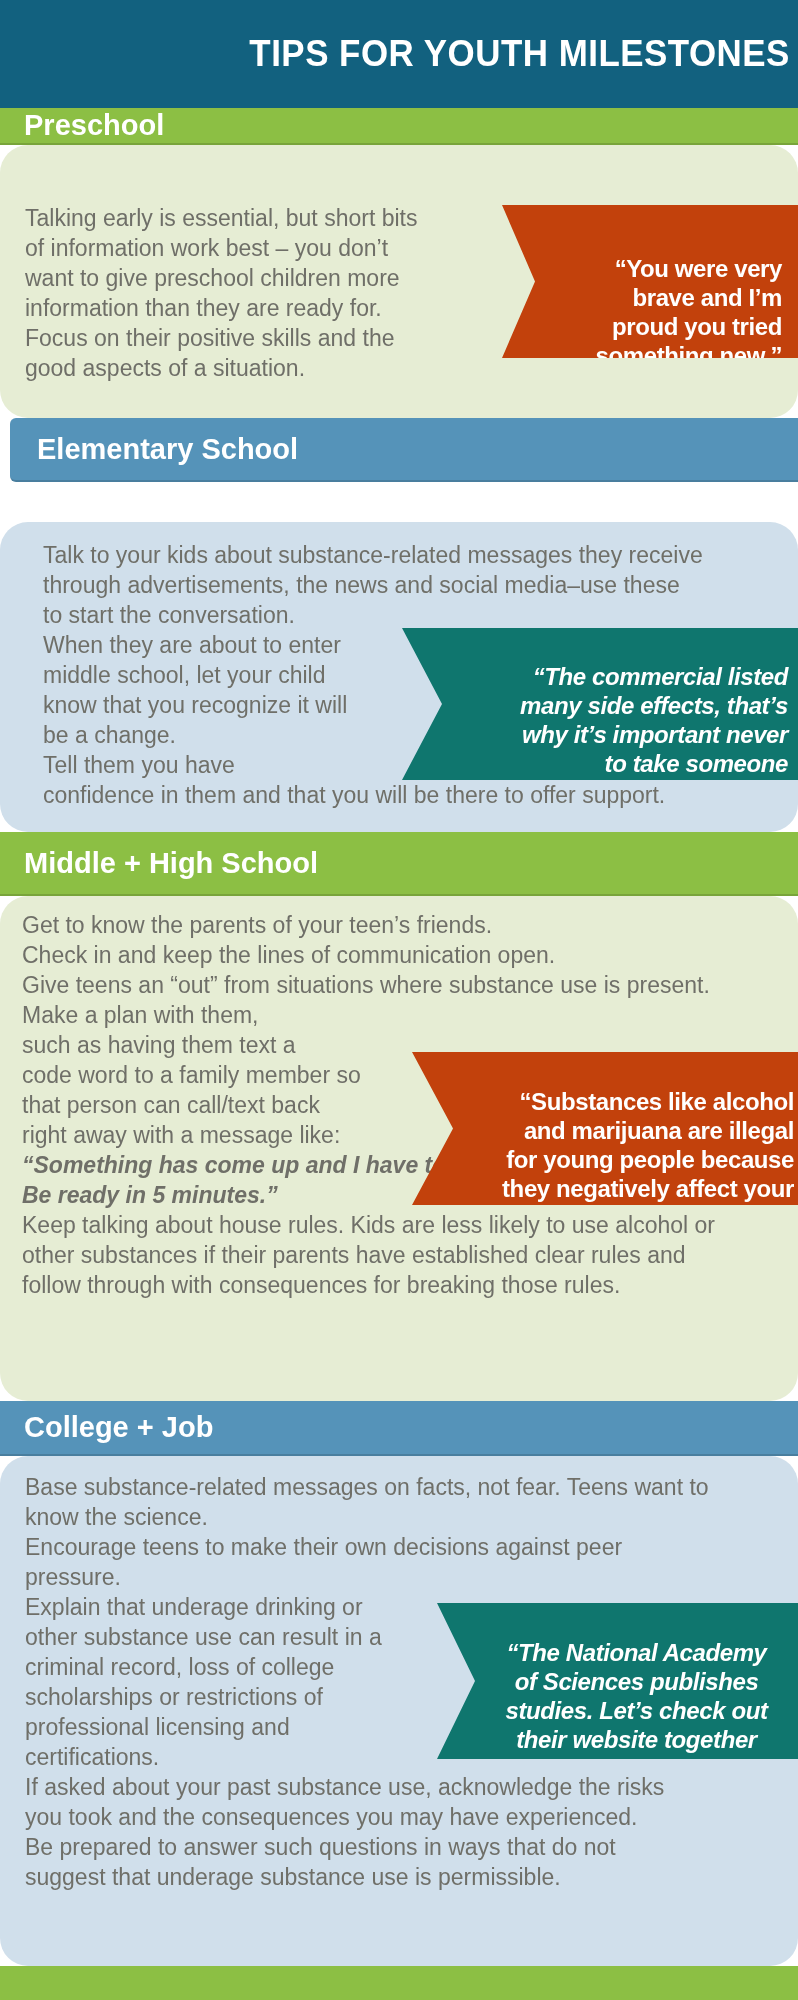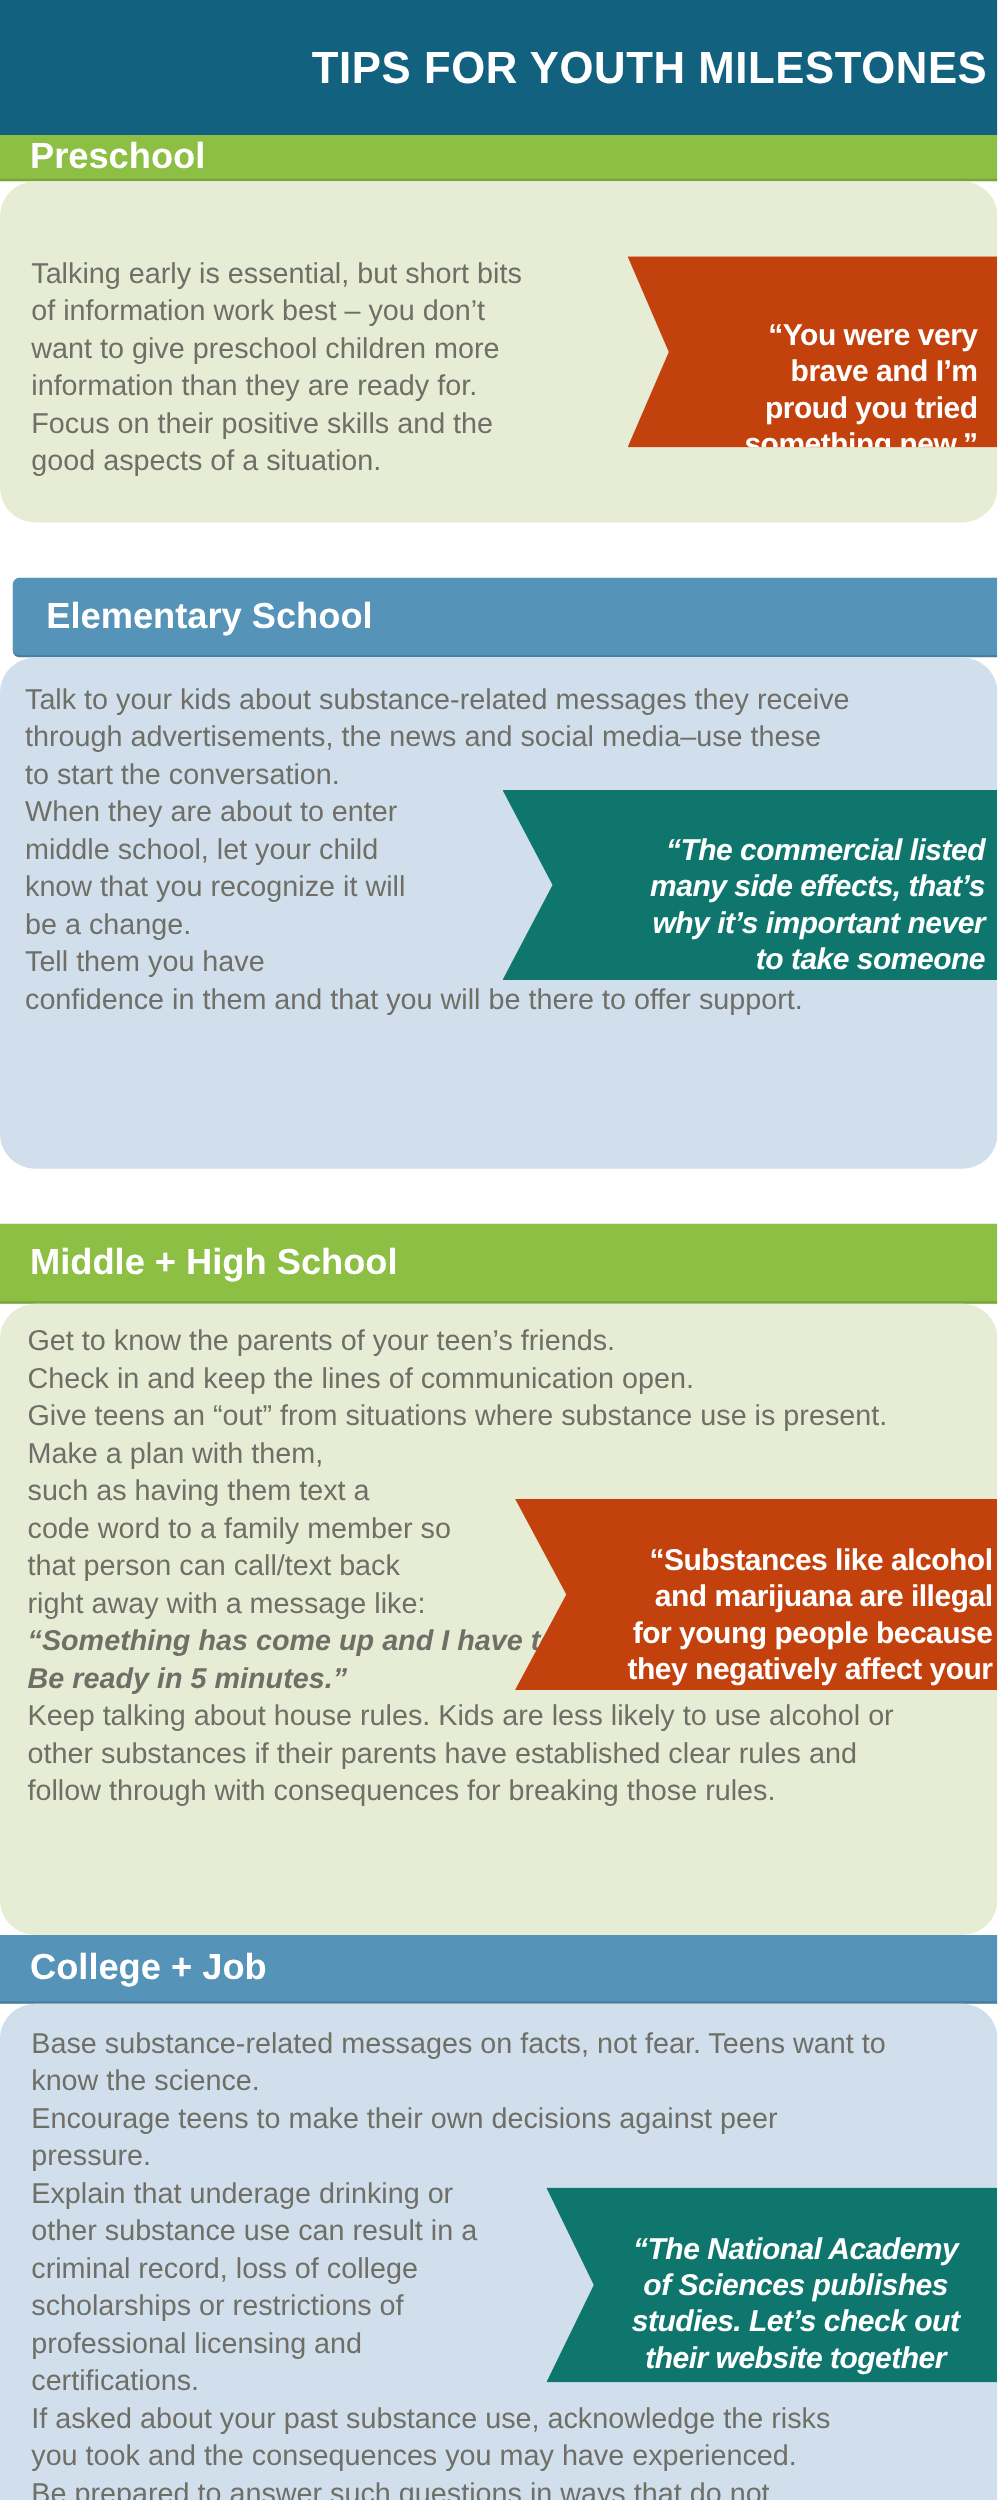--- a/index.html
+++ b/index.html
@@ -19,32 +19,32 @@
   }
   
   .band {
     height:37px; display:flex; align-items:center;
     color:#ffffff; font-weight:bold; font-size:29px;
     padding-left:24px; box-sizing:border-box;
     border-bottom:2px solid rgba(0,0,0,0.14);
   }
   .band.green { background:#8cbf44; }
   .band.blue  { background:#5593b9; }
-  .band.h51 { height:64px;margin-top:44px; }
+  .band.h51 { height:64px; }
   .band.h55 { height:55px; }
   .band.inset {
     margin-left:10px; width:calc(100% - 10px);
     border-radius:6px 0 0 6px; padding-left:27px;
   }
   
   .section { position:relative; box-sizing:border-box; overflow:hidden;border-radius:28px; }
   .bg-green { background:#e6edd4; }
   .bg-blue  { background:#d0dfeb; }
   .sec-preschool  { height:273px; padding:58px 0 0 25px; }
-  .sec-elementary { height:409px; padding:18px 0 0 20px; }
+  .sec-elementary { height:310px; padding:18px 0 0 43px;margin-top:40px; }
   .sec-middle     { height:505px; padding:14px 0 0 22px; }
   .sec-college    { height:510px; padding:16px 0 0 25px; }
   .footer-band { height:38px; background:#8cbf44; }
 
   p.body-text {
     margin:0; color:#6f6f68; font-size:23px; line-height:30px;
     white-space:pre-line;
   }
   
   .pre-body { line-height:30px; }

